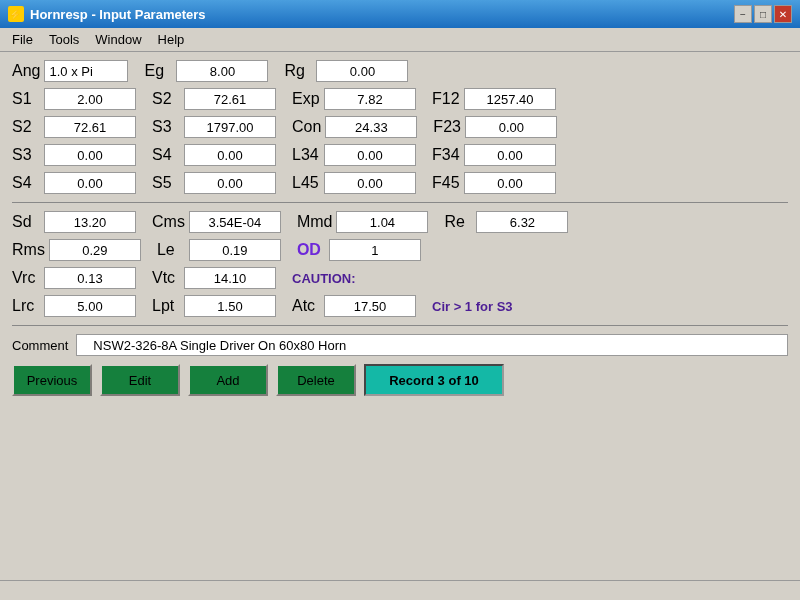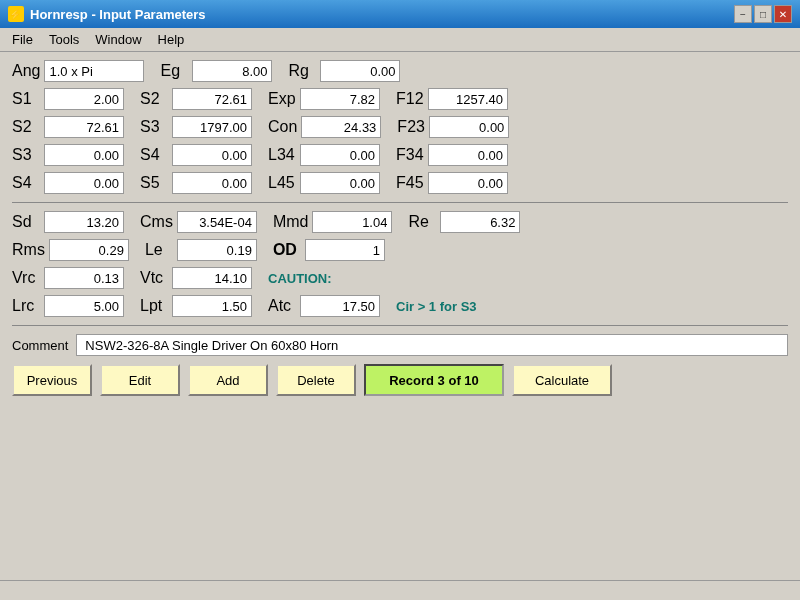--- a/index.html
+++ b/index.html
@@ -91,87 +91,87 @@
       margin-right: 16px;
     }
     .field-label {
       font-size: 16px;
       min-width: 28px;
       text-align: left;
       margin-right: 4px;
       color: #000;
     }
     .field-input {
-      width: 80px;
+      width: 92px;
       height: 22px;
       border: 1px solid #999;
       background: white;
-      text-align: right;
+      text-align: center;
       padding: 0 4px;
       font-size: 13px;
       font-family: inherit;
     }
     
     .divider {
       border: none;
       border-top: 1px solid #888;
       margin: 8px 0;
     }
     
     .od-label {
-      color: #000000;
+      color: #6d28d9;
       font-weight: bold;
     }
     .caution-text {
-      color: #0f766e;
+      color: #4c1d95;
       font-weight: bold;
       font-size: 13px;
     }
     
     .comment-row {
       display: flex;
       align-items: center;
       margin-bottom: 8px;
     }
     .comment-label {
       font-size: 13px;
       margin-right: 8px;
       min-width: 55px;
     }
     .comment-input {
       flex: 1;
       height: 22px;
       border: 1px solid #999;
       background: white;
-      padding: 0 8px;
+      padding: 0 16px;
       font-size: 13px;
       font-family: inherit;
     }
     
     .button-row {
       display: flex;
       align-items: center;
       gap: 8px;
       margin-top: 8px;
     }
     .btn {
       height: 32px;
       min-width: 80px;
       border: 2px outset #d4d0c8;
-      background: #fef9c3;
+      background: #15803d;
       cursor: pointer;
       font-size: 13px;
       font-family: inherit;
       padding: 0 12px;
     }
     .btn.record-info {
       min-width: 140px;
       font-weight: bold;
       border: 2px inset #999;
-      background: #bef264;
+      background: #14b8a6;
       cursor: default;
     }
     .btn.calculate {
       min-width: 100px;
     }
     .btn.next-btn {
       border: 2px solid #333;
     }
     
     .status-bar {
@@ -204,21 +204,21 @@
   <span class="menu-item">Tools</span>
   <span class="menu-item">Window</span>
   <span class="menu-item">Help</span>
 </div>
 
 <div class="main-content">
 
   <div class="form-row">
     <div class="field-group">
       <span class="field-label">Ang</span>
-      <input class="field-input" style="width: 100px; text-align: left;" type="text" value="1.0 x Pi">
+      <input class="field-input" style="width: 84px; text-align: left;" type="text" value="1.0 x Pi">
     </div>
     <div class="field-group">
       <span class="field-label">Eg</span>
       <input class="field-input" type="text" value="8.00" style="">
     </div>
     <div class="field-group">
       <span class="field-label">Rg</span>
       <input class="field-input" type="text" value="0.00" style="">
     </div>
   </div>
@@ -373,18 +373,17 @@
     <span class="comment-label">Comment</span>
     <input class="comment-input" type="text" value="NSW2-326-8A Single Driver On 60x80 Horn" style="">
   </div>
 
   <div class="button-row">
     <button class="btn">Previous</button>
     <button class="btn">Edit</button>
     <button class="btn">Add</button>
     <button class="btn">Delete</button>
     <button class="btn record-info">Record 3 of 10</button>
-    <button class="btn calculate">Calculate</button>
   </div>
 
 </div>
 
 <div class="status-bar"></div>
 
 </body></html>

